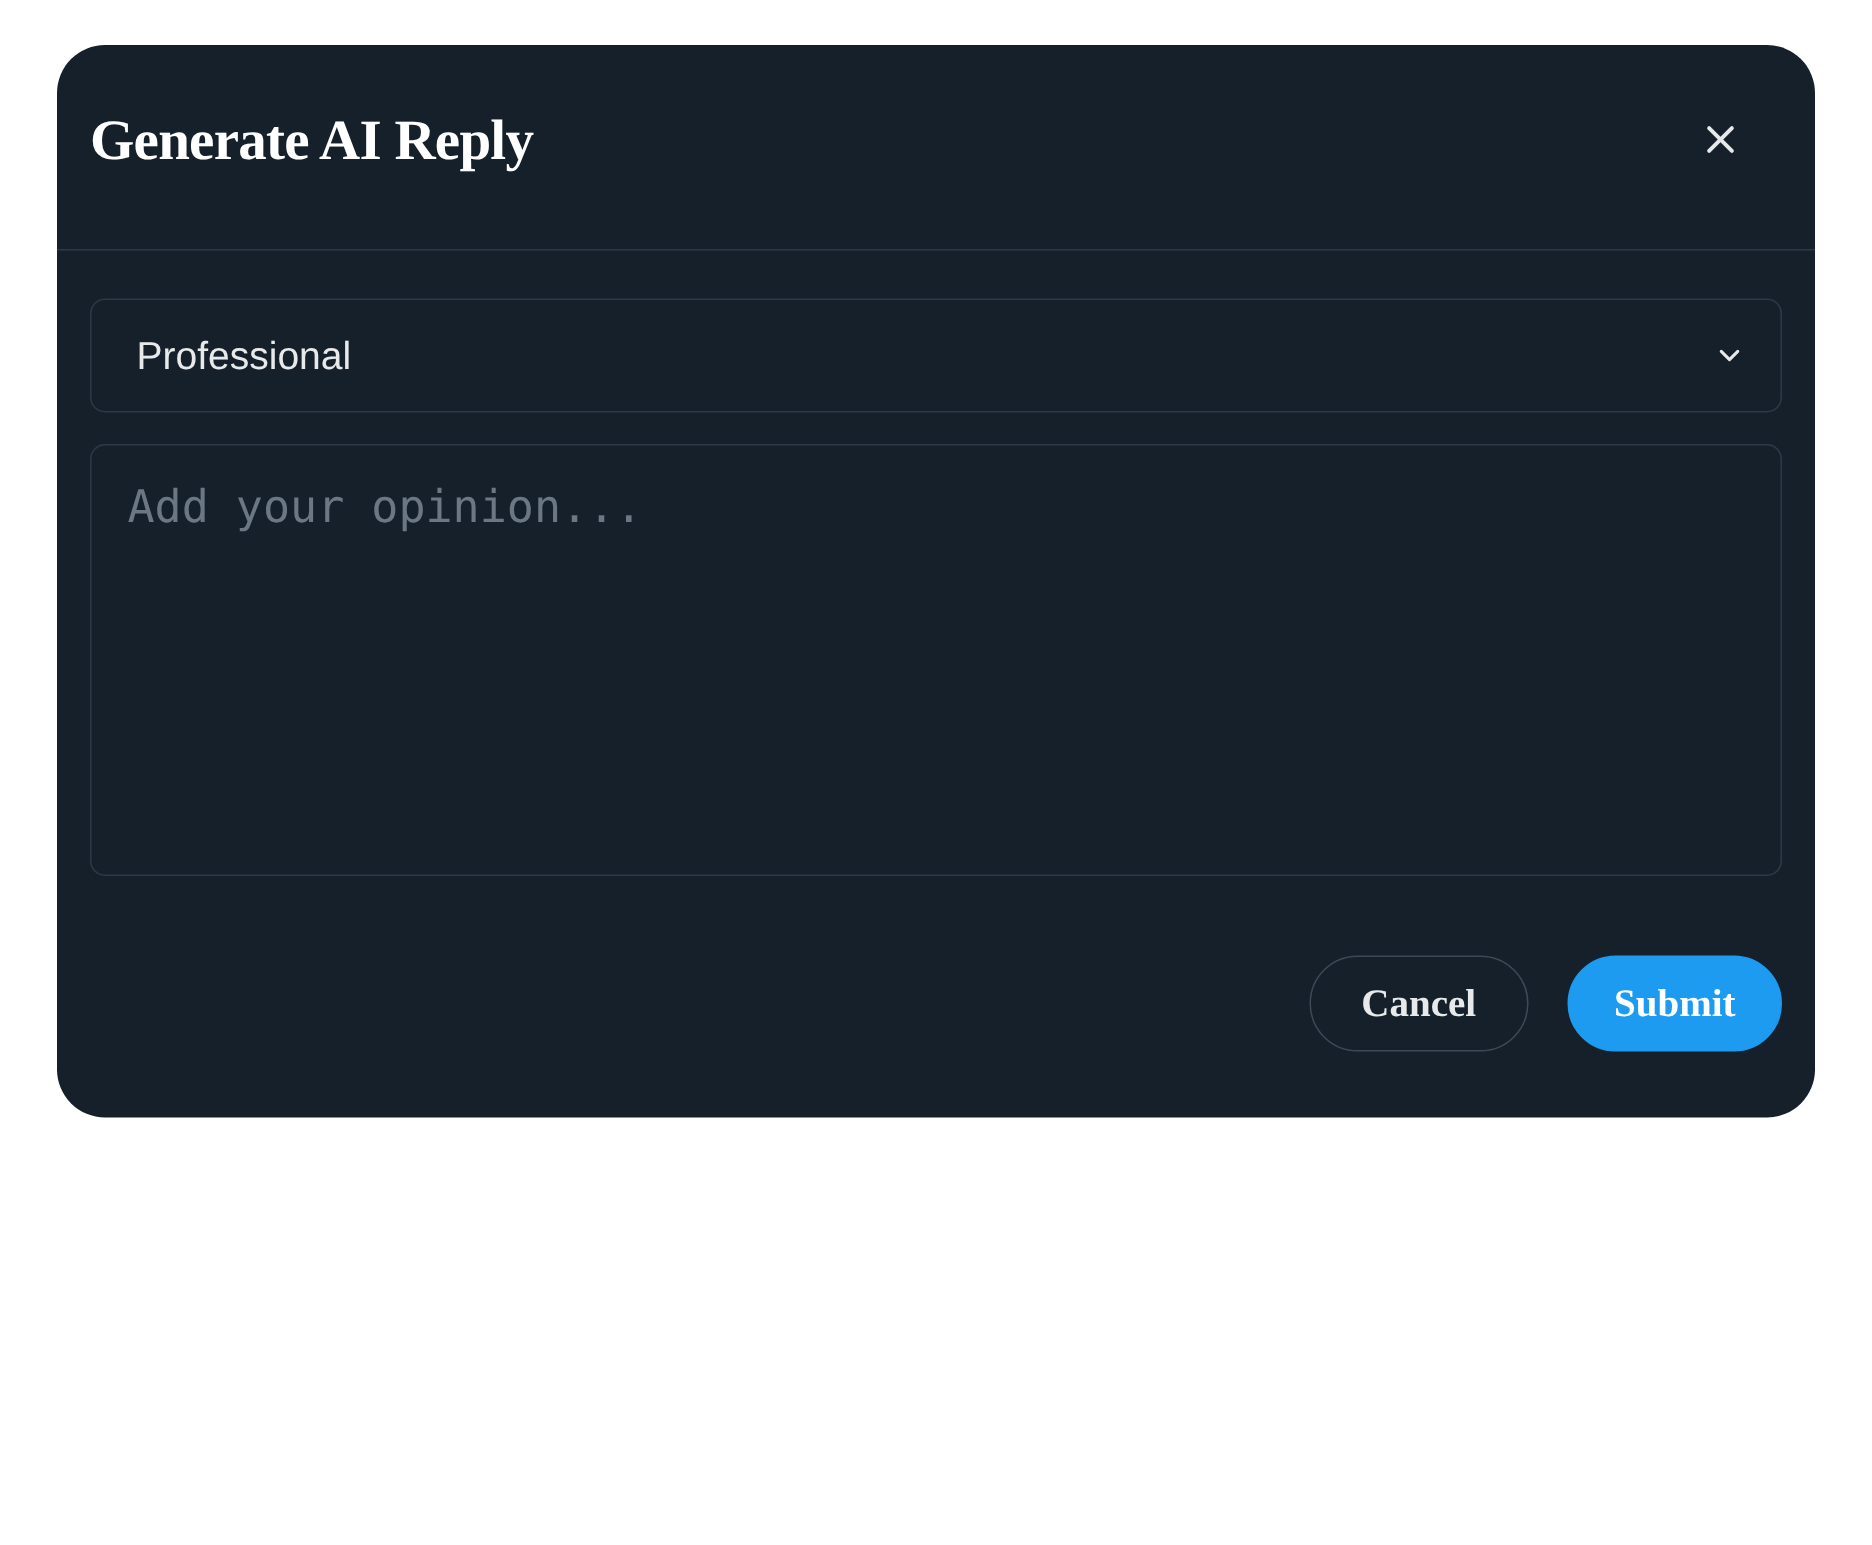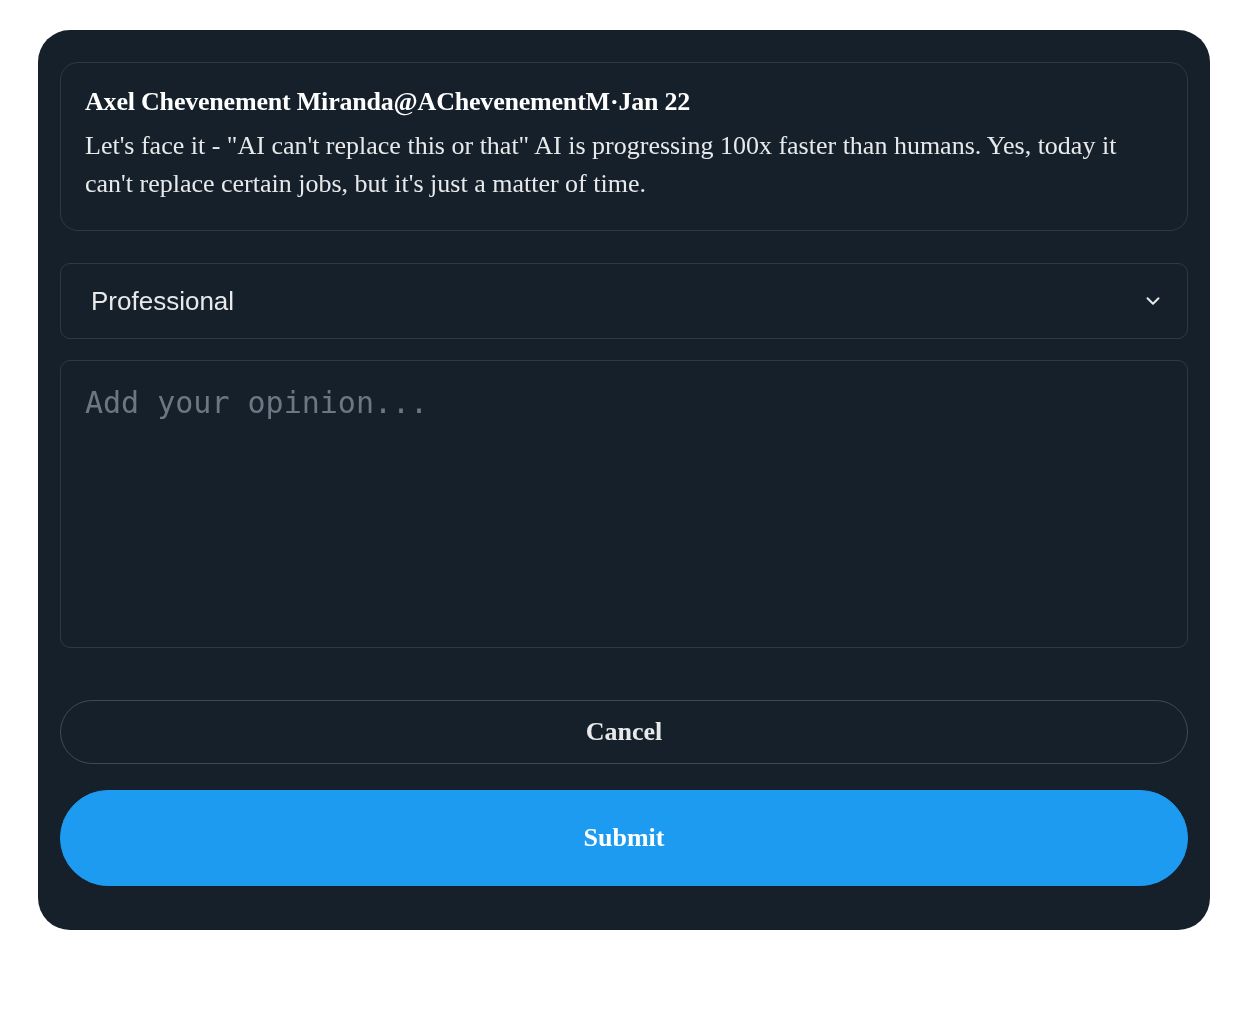--- a/index.html
+++ b/index.html
@@ -108,54 +108,60 @@
       resize: none;
     }
     .opinion-input::placeholder {
       color: #6b7884;
     }
     .modal-footer {
       display: flex;
       justify-content: flex-end;
       gap: 26px;
       padding: 38px 22px 44px 22px;
-      flex-direction: column;
     }
     .btn {
       font-family: Georgia, 'Times New Roman', serif;
       font-size: 26px;
       font-weight: 700;
       border-radius: 999px;
       cursor: pointer;
       padding: 16px 34px;
     }
     .btn-secondary {
       background: transparent;
       border: 1px solid #3d4a56;
       color: #e7e9ea;
     }
     .btn-primary {
       background: #1d9bf0;
       border: 1px solid #1d9bf0;
       color: #ffffff;
-      padding: 32px 30px;
+      padding: 16px 30px;
     }
   </style>
 </head>
 <body>
 
 <div class="modal">
 
+  <div class="modal-header">
+    <h1 class="modal-title">Generate AI Reply</h1>
+    <button class="close-btn">
+      <span>
+        <svg viewBox="0 0 24 24" fill="none" stroke="currentColor" stroke-width="2.4" stroke-linecap="round">
+          <line x1="5" y1="5" x2="19" y2="19"></line>
+          <line x1="19" y1="5" x2="5" y2="19"></line>
+        </svg>
+      </span>
+    </button>
+  </div>
 
   <div class="modal-body">
 
-    <div class="tweet-card">
-      <div class="tweet-header">Axel Chevenement Miranda@AChevenementM·Jan 22</div>
-      <div class="tweet-body">Let's face it - "AI can't replace this or that" AI is progressing 100x faster than humans. Yes, today it can't replace certain jobs, but it's just a matter of time.</div>
-    </div>
 
     <div class="select-wrap">
       <select class="tone-select">
         <option>Professional</option>
       </select>
       <span class="select-chevron">
         <svg viewBox="0 0 24 24" fill="none" stroke="currentColor" stroke-width="2.2" stroke-linecap="round" stroke-linejoin="round">
           <polyline points="6 9 12 15 18 9"></polyline>
         </svg>
       </span>

